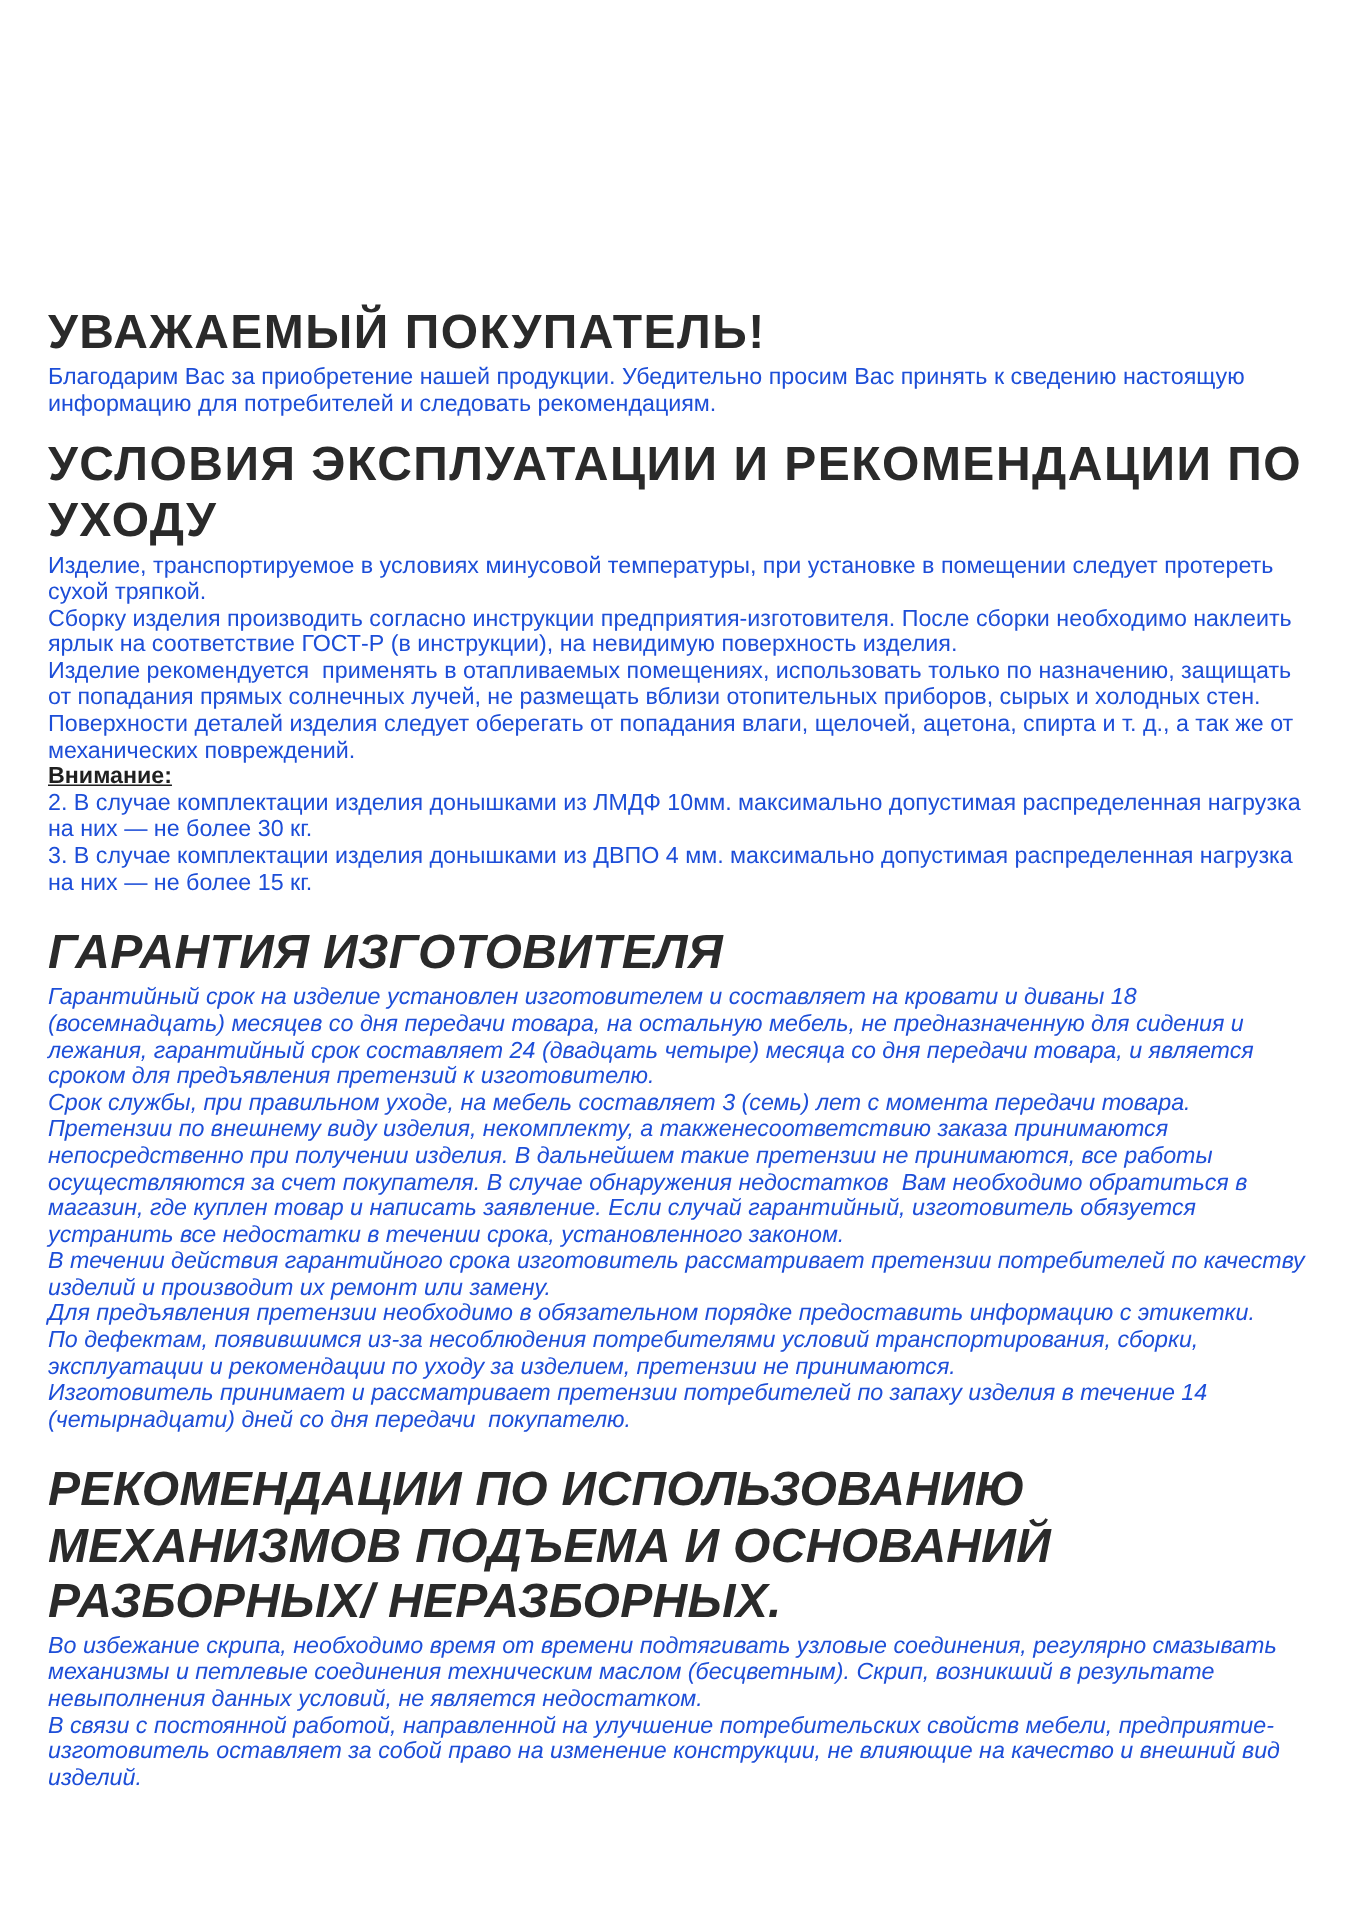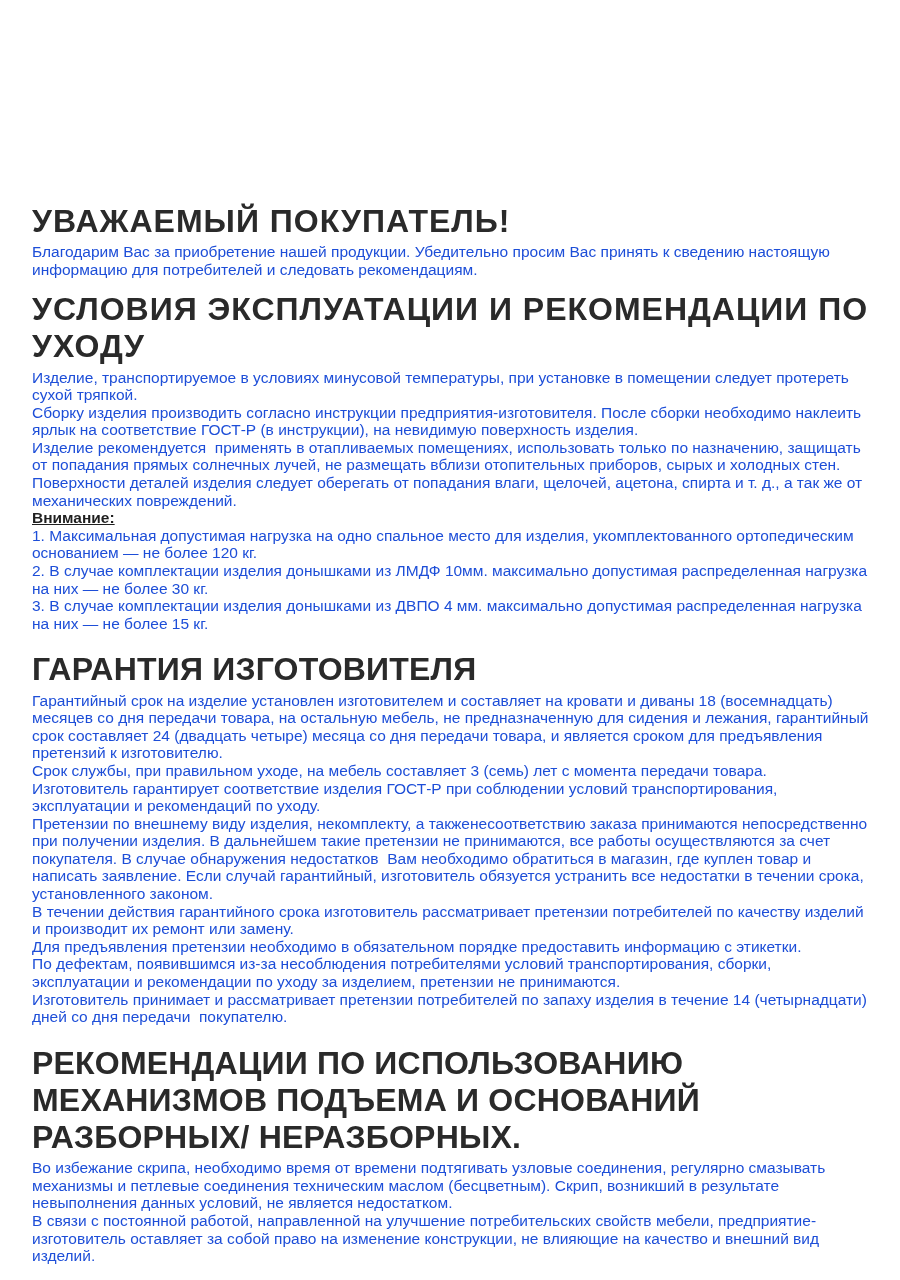--- a/index.html
+++ b/index.html
@@ -24,21 +24,21 @@
   .section-heading {
     font-size: 32px;
     font-weight: 700;
     color: #2a2a2a;
     letter-spacing: 1px;
     line-height: 1.16;
     margin: 0 0 3px 0;
   }
   .section-heading.tight { letter-spacing: 0.2px; }
   .section + .section { margin-top: 13px; }
-  .section.gap-lg { margin-top: 19px; }
+  .section.gap-lg { margin-top: 19px; font-style: italic; }
   p.body-text {
     font-size: 15.5px;
     line-height: 17.6px;
     margin: 0;
     white-space: pre-wrap;
     color: #1d4ed8;
   }
   .warning-label {
     font-size: 15.5px;
     line-height: 17.6px;
@@ -58,30 +58,28 @@
     <p class="body-text">Благодарим Вас за приобретение нашей продукции. Убедительно просим Вас принять к сведению настоящую информацию для потребителей и следовать рекомендациям.</p>
   </div>
 
   <div class="section">
     <h1 class="section-heading">УСЛОВИЯ ЭКСПЛУАТАЦИИ И РЕКОМЕНДАЦИИ ПО УХОДУ</h1>
     <p class="body-text">Изделие, транспортируемое в условиях минусовой температуры, при установке в помещении следует протереть сухой тряпкой.</p>
     <p class="body-text">Сборку изделия производить согласно инструкции предприятия-изготовителя. После сборки необходимо наклеить ярлык на соответствие ГОСТ-Р (в инструкции), на невидимую поверхность изделия.</p>
     <p class="body-text">Изделие рекомендуется  применять в отапливаемых помещениях, использовать только по назначению, защищать от попадания прямых солнечных лучей, не размещать вблизи отопительных приборов, сырых и холодных стен.</p>
     <p class="body-text">Поверхности деталей изделия следует оберегать от попадания влаги, щелочей, ацетона, спирта и т. д., а так же от механических повреждений.</p>
     <p class="warning-label">Внимание:</p>
-    <p class="body-text">1. Максимальная допустимая нагрузка на одно спальное место для изделия, укомплектованного ортопедическим основанием — не более 120 кг.</p>
     <p class="body-text">2. В случае комплектации изделия донышками из ЛМДФ 10мм. максимально допустимая распределенная нагрузка на них — не более 30 кг.</p>
     <p class="body-text">3. В случае комплектации изделия донышками из ДВПО 4 мм. максимально допустимая распределенная нагрузка на них — не более 15 кг.</p>
   </div>
 
   <div class="section gap-lg">
     <h1 class="section-heading tight">ГАРАНТИЯ ИЗГОТОВИТЕЛЯ</h1>
     <p class="body-text">Гарантийный срок на изделие установлен изготовителем и составляет на кровати и диваны 18 (восемнадцать) месяцев со дня передачи товара, на остальную мебель, не предназначенную для сидения и лежания, гарантийный срок составляет 24 (двадцать четыре) месяца со дня передачи товара, и является сроком для предъявления претензий к изготовителю.</p>
     <p class="body-text">Срок службы, при правильном уходе, на мебель составляет 3 (семь) лет с момента передачи товара.</p>
-    <p class="body-text">Изготовитель гарантирует соответствие изделия ГОСТ-Р при соблюдении условий транспортирования, эксплуатации и рекомендаций по уходу.</p>
     <p class="body-text">Претензии по внешнему виду изделия, некомплекту, а такженесоответствию заказа принимаются непосредственно при получении изделия. В дальнейшем такие претензии не принимаются, все работы осуществляются за счет покупателя. В случае обнаружения недостатков  Вам необходимо обратиться в магазин, где куплен товар и написать заявление. Если случай гарантийный, изготовитель обязуется устранить все недостатки в течении срока, установленного законом.</p>
     <p class="body-text">В течении действия гарантийного срока изготовитель рассматривает претензии потребителей по качеству изделий и производит их ремонт или замену.</p>
     <p class="body-text">Для предъявления претензии необходимо в обязательном порядке предоставить информацию с этикетки.</p>
     <p class="body-text">По дефектам, появившимся из-за несоблюдения потребителями условий транспортирования, сборки, эксплуатации и рекомендации по уходу за изделием, претензии не принимаются.</p>
     <p class="body-text">Изготовитель принимает и рассматривает претензии потребителей по запаху изделия в течение 14 (четырнадцати) дней со дня передачи  покупателю.</p>
   </div>
 
   <div class="section gap-lg">
     <h1 class="section-heading tight">РЕКОМЕНДАЦИИ ПО ИСПОЛЬЗОВАНИЮ МЕХАНИЗМОВ ПОДЪЕМА И ОСНОВАНИЙ РАЗБОРНЫХ/ НЕРАЗБОРНЫХ.</h1>
     <p class="body-text">Во избежание скрипа, необходимо время от времени подтягивать узловые соединения, регулярно смазывать механизмы и петлевые соединения техническим маслом (бесцветным). Скрип, возникший в результате невыполнения данных условий, не является недостатком.</p>

